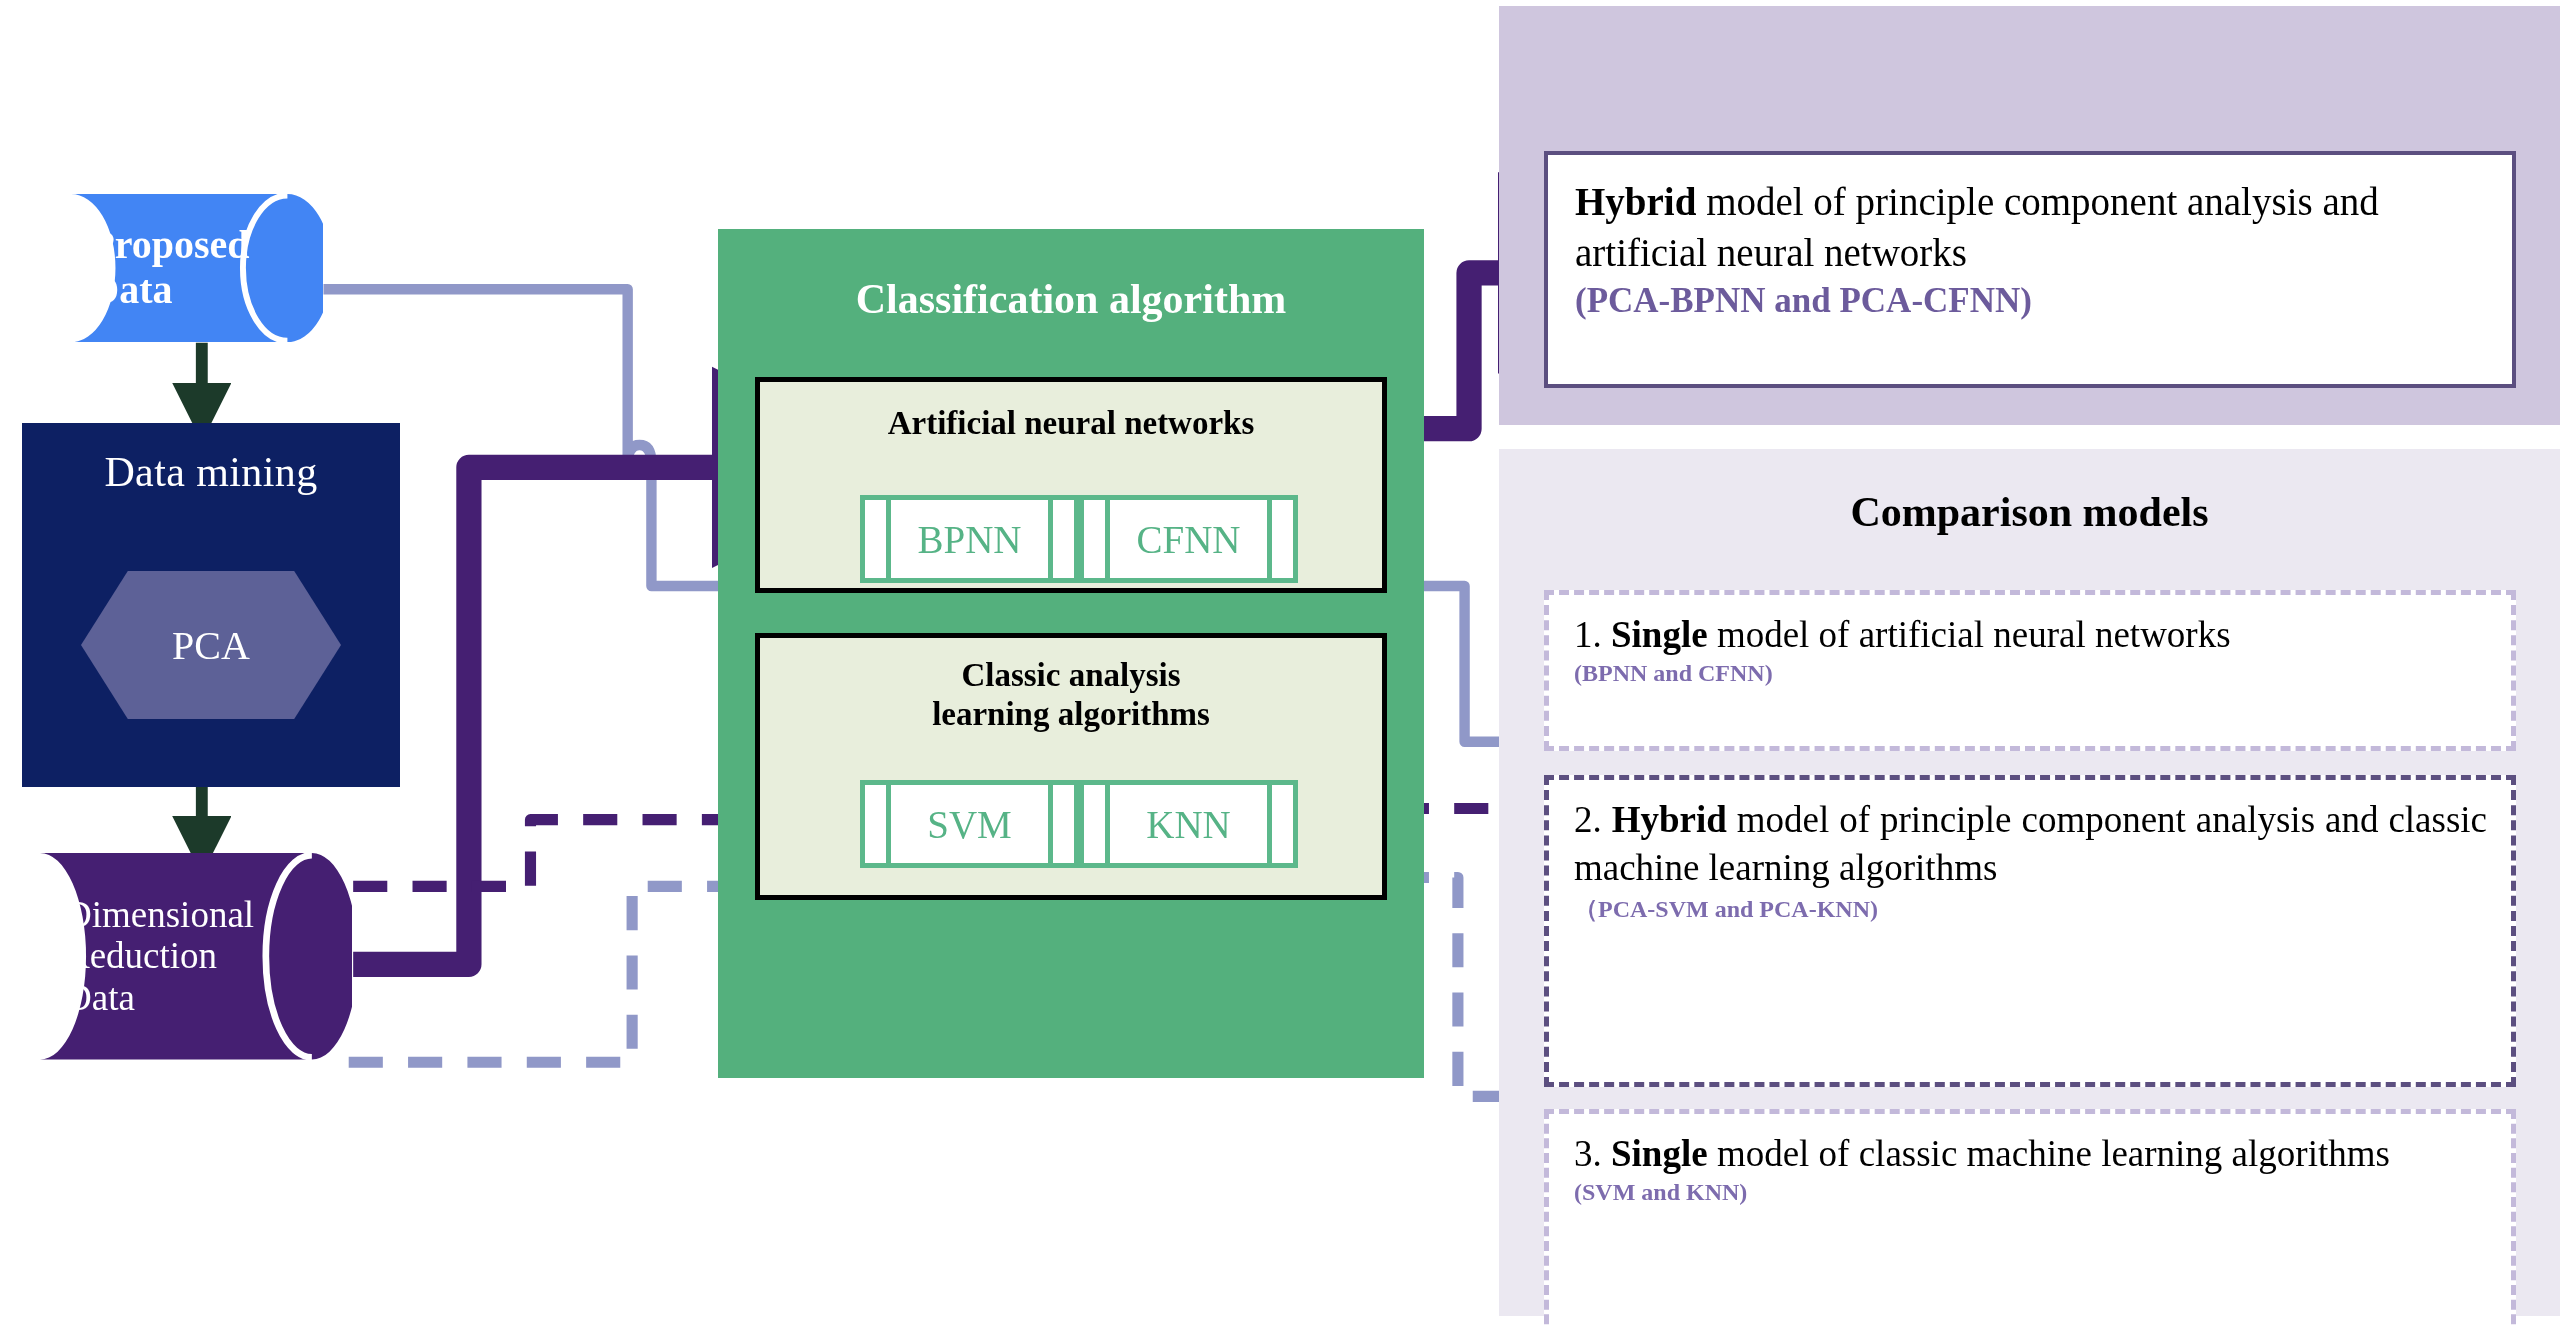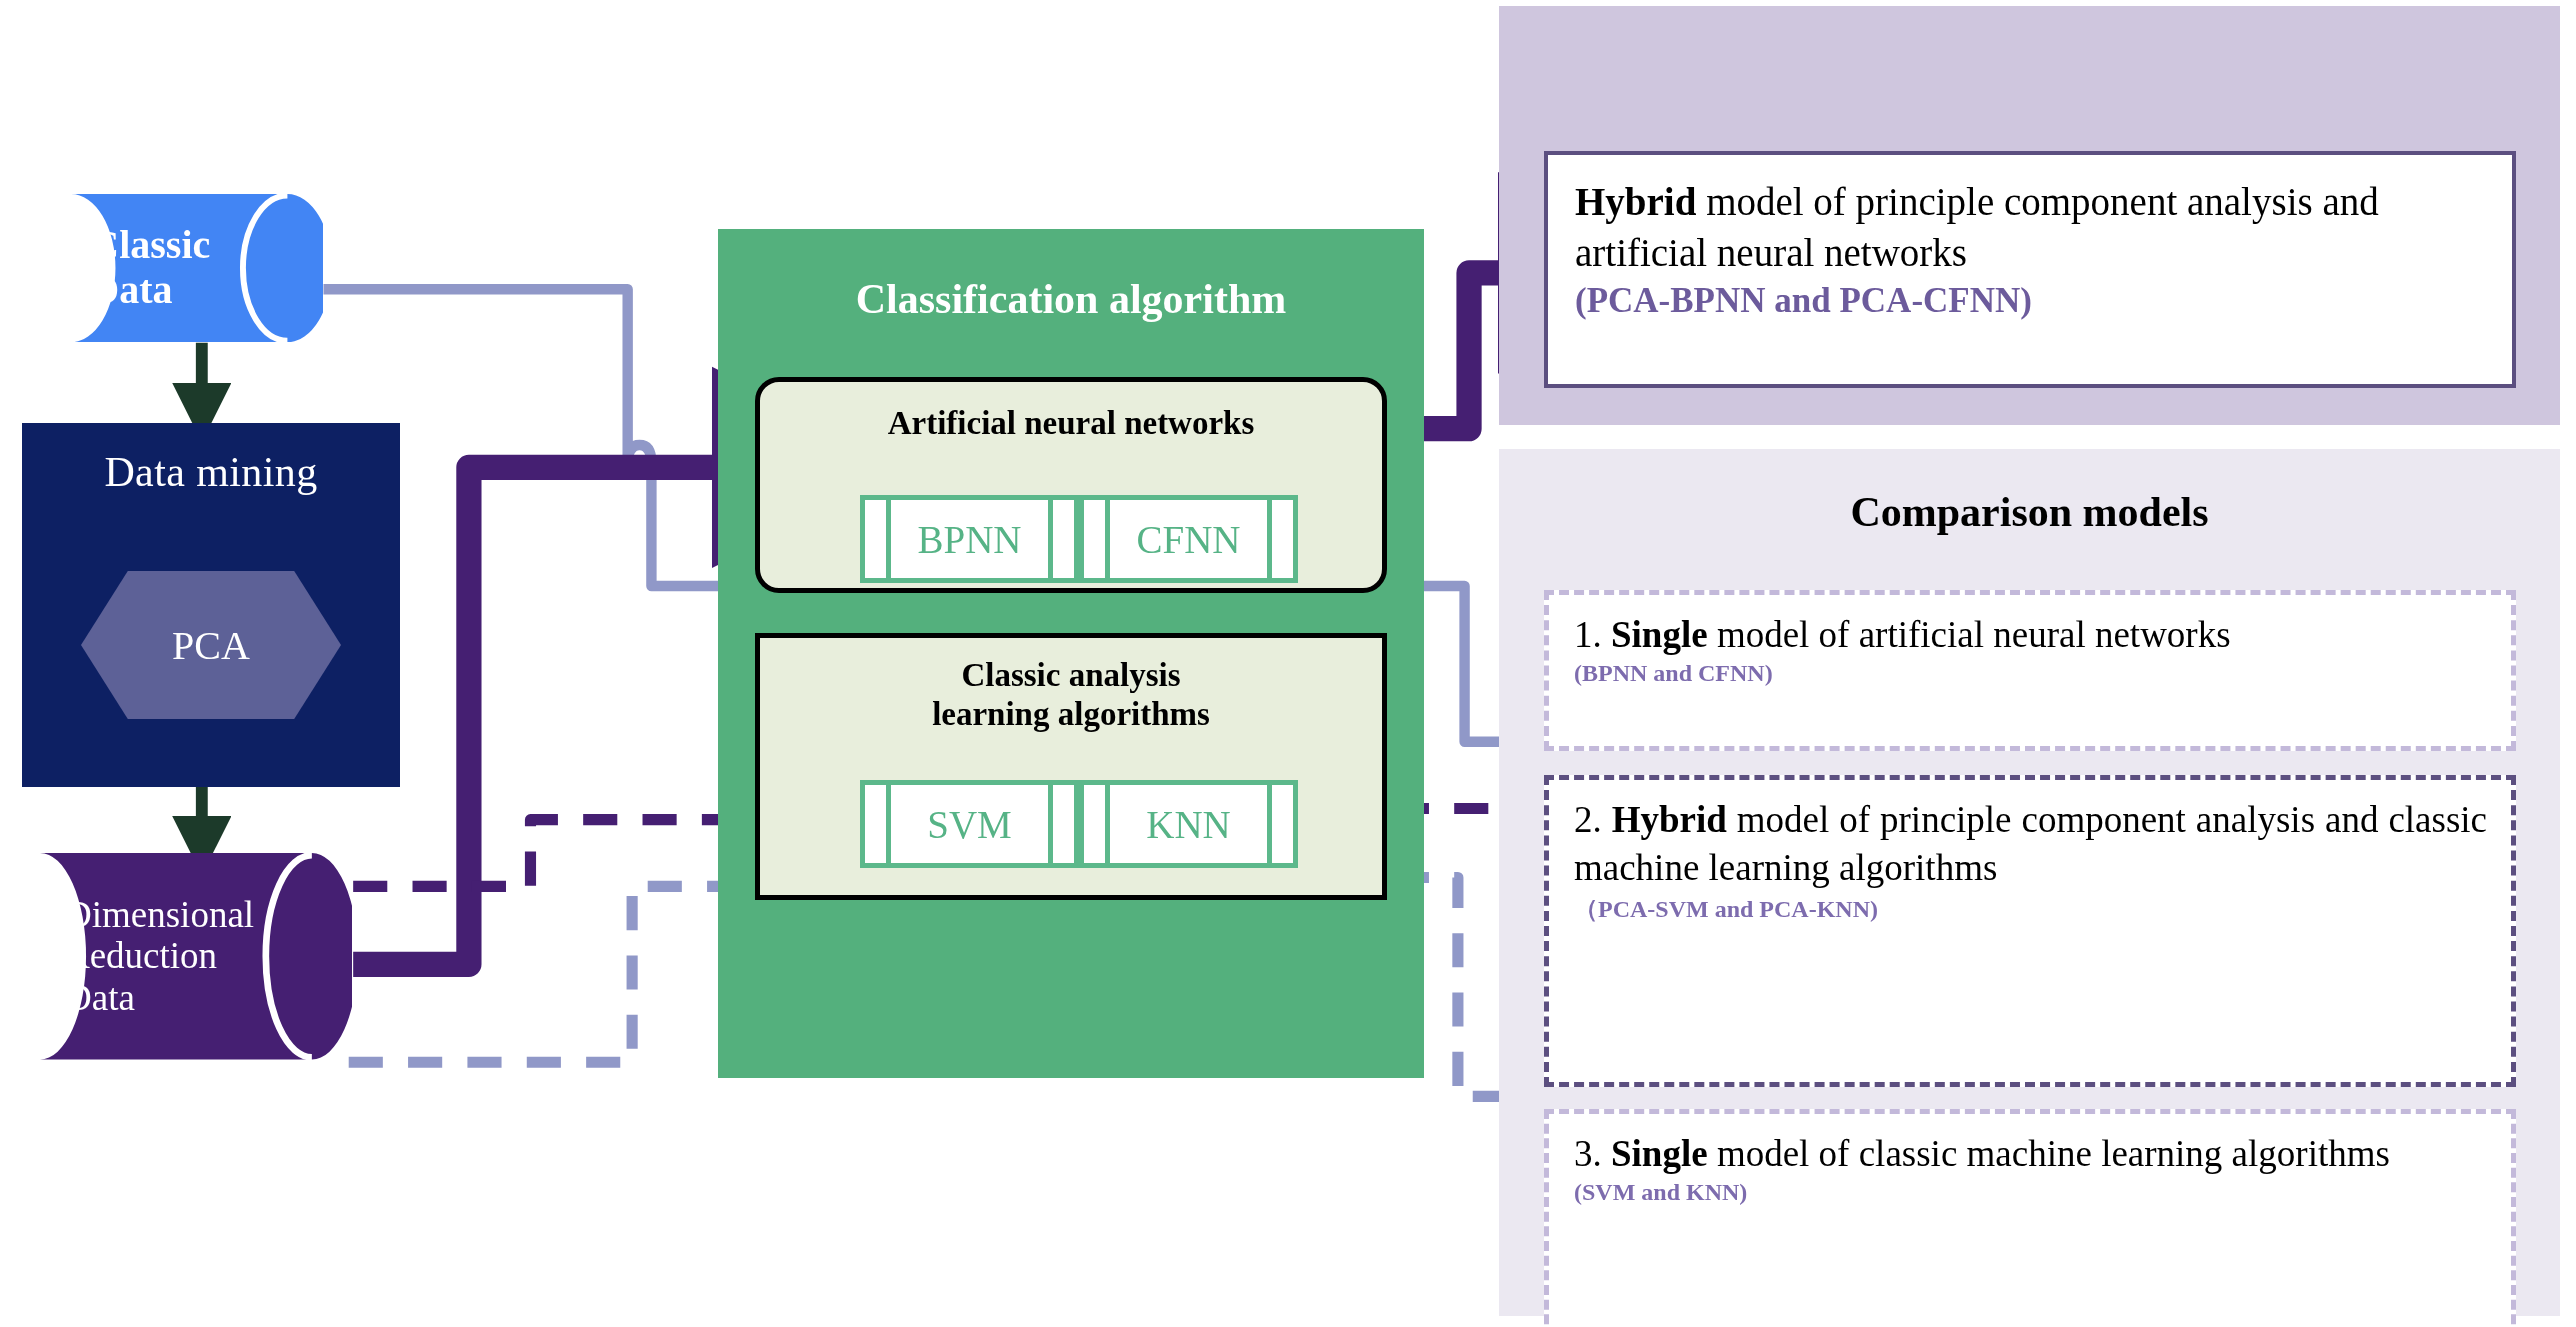--- a/index.html
+++ b/index.html
@@ -46,21 +46,21 @@
     background:#54b07d;
   }
   #classification-panel .panel-title{
     position:absolute;left:0;right:0;top:46px;text-align:center;
     color:#ffffff;font-weight:bold;font-size:42px;
   }
   .algo-group{
     position:absolute;left:37px;width:632px;
     background:#e8eedc;border:5.2px solid #000000;box-sizing:border-box;
   }
-  #ann-group{top:148px;height:216px;border-radius:24px;}
+  #ann-group{top:148px;height:216px;}
   #cml-group{top:404px;height:267px;}
   .algo-group .group-title{
     position:absolute;left:0;right:0;text-align:center;
     color:#000000;font-weight:bold;font-size:33px;line-height:1.18;
   }
   #ann-group .group-title{top:22px;}
   #cml-group .group-title{top:18px;}
   .algo-row{position:absolute;left:16px;right:0;display:flex;justify-content:center;}
   #ann-group .algo-row{top:113px;}
   #cml-group .algo-row{top:142px;}
@@ -163,21 +163,21 @@
 
     <path d="M 1880 1183 L 1965 1183 L 1965 1478 L 2062 1478" stroke="#9098c8" stroke-width="15" fill="none" stroke-dasharray="46 34" stroke-linejoin="round" marker-end="url(#mk-light-thin)"></path>
   </svg>
 
   <div class="cyl" id="original-data">
     <svg class="cyl-body" viewBox="0 0 340 200" preserveAspectRatio="none">
       <path d="M0,0 H292 a60,100 0 0 1 0,200 H0 a60,100 0 0 0 0,-200 z" fill="#4285f4"></path>
       <path d="M292,2 a60,98 0 0 0 0,196" fill="none" stroke="#ffffff" stroke-width="8"></path>
     </svg>
     <div class="cyl-label">
-      <div>Classic</div>
+      <div>Proposed</div>
       <div>Data</div>
     </div>
   </div>
 
   <div id="data-mining">
     <div class="dm-title">Data mining</div>
     <div id="pca-hex">
       <span>PCA</span>
     </div>
   </div>

